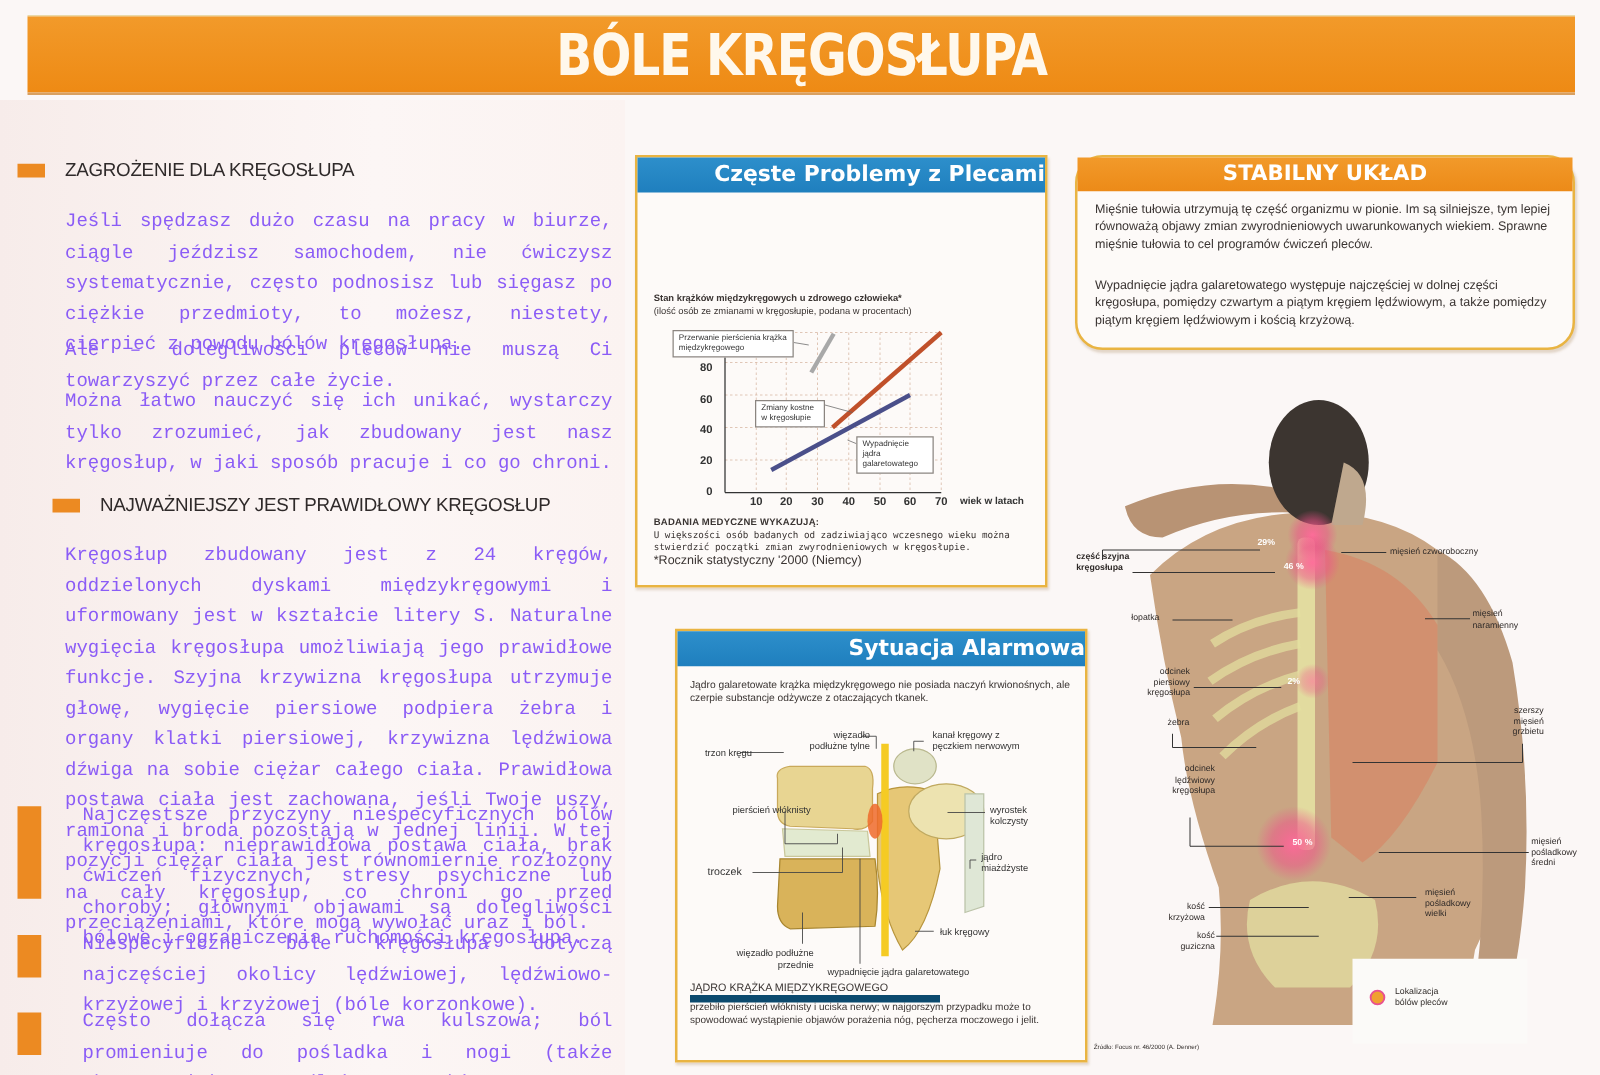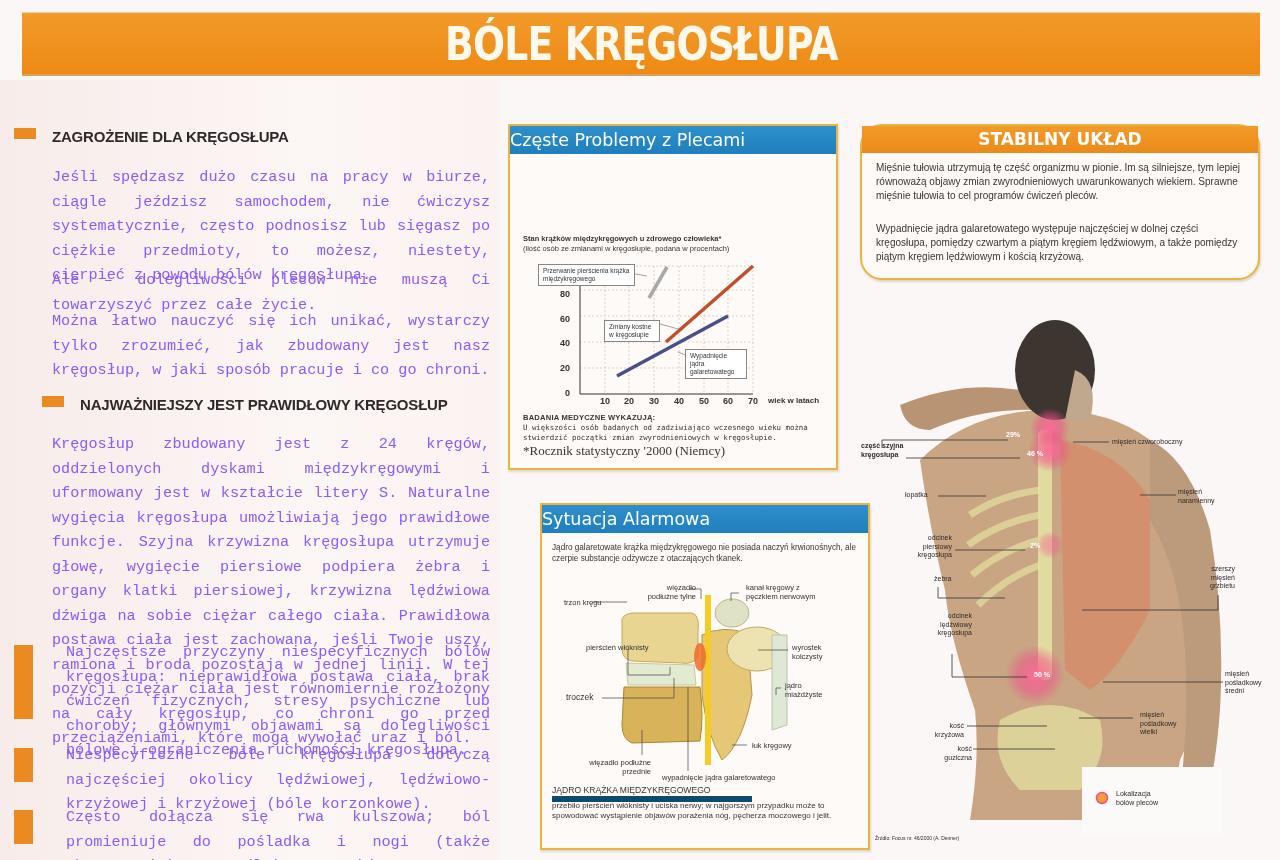--- a/index.html
+++ b/index.html
@@ -19,21 +19,21 @@
     background: linear-gradient(180deg, #f29a2a 0%, #ee8a14 100%);
     border-top: 1px solid #e9d9a8; border-bottom: 2px solid #d9a060;
     display: flex; align-items: center; justify-content: center;
   }
   .title-bar h1 {
     color: #fff8ec; font-family: "DejaVu Sans", sans-serif;
     font-size: 46px; font-weight: bold; letter-spacing: -1px;
     transform: scaleX(0.82);
   }
   .sec-head {
-    position: absolute; left: 14px; display: flex; align-items: flex-start; font-weight: bold;
+    position: absolute; left: 14px; display: flex; align-items: center;
   }
   .sec-head .mark { width: 22px; height: 11px; background: #ec8a22; margin-right: 16px; }
   .sec-head .txt {
     font-family: "Liberation Sans", sans-serif; font-size: 15px; color: #2f2a2a;
     letter-spacing: -0.2px;
   }
   .para {
     position: absolute; left: 52px; width: 438px;
     font-family: Liberation Mono, monospace;
     font-size: 15.2px; line-height: 24.5px; color: #8b5cf6;
@@ -42,22 +42,23 @@
   .bar-mark { position: absolute; left: 14px; width: 19px; background: #ec8a22; }
 
   
   .box {
     position: absolute; background: #fdfaf8;
     border: 2px solid #e9b442;
     box-shadow: 1px 2px 2px rgba(150,110,60,0.25);
   }
   .box-head-blue {
     background: linear-gradient(180deg,#2d8fcb,#1f7fbe);
-    color: #fff; font-weight: normal; text-align: left;
+    color: #fff; font-weight: bold; text-align: right;
     font-family: "DejaVu Sans", sans-serif;
+    padding-left: 35px;
   }
   .box-head-orange {
     background: linear-gradient(180deg,#f29a2a,#ec8a18);
     color: #fff; font-weight: bold; text-align: center;
     font-family: "DejaVu Sans", sans-serif;
   }
   .small-p {
     font-family: "Liberation Sans", sans-serif; color: #3a3432;
   }
   .axis-lbl { position: absolute; font-family: "Liberation Sans", sans-serif; font-size: 9px; font-weight: bold; color: #333; }
@@ -158,21 +159,21 @@
     <span class="axis-lbl" style="left:213px;top:142px;">60</span>
     <span class="axis-lbl" style="left:238px;top:142px;">70</span>
     <span class="axis-lbl" style="left:258px;top:142px;font-size:8px;">wiek w latach</span>
     <div class="callout" style="left:28px;top:10px;width:97px;">Przerwanie pierścienia krążka międzykręgowego</div>
     <div class="callout" style="left:94px;top:66px;width:56px;">Zmiany kostne w kręgosłupie</div>
     <div class="callout" style="left:175px;top:95px;width:62px;">Wypadnięcie jądra galaretowatego</div>
   </div>
 
   <p class="small-p" style="position:absolute;left:13px;top:287px;font-size:7.6px;font-weight:bold;letter-spacing:0.2px;">BADANIA MEDYCZNE WYKAZUJĄ:</p>
   <p class="small-p" style="position:absolute;left:13px;top:297px;width:310px;font-size:7.4px;line-height:9.5px;font-family:'DejaVu Sans Mono',monospace;">U większości osób badanych od zadziwiająco wczesnego wieku można stwierdzić początki zmian zwyrodnieniowych w kręgosłupie.</p>
-  <p class="small-p" style="position:absolute;left:13px;top:317px;font-size:13px;font-family:Liberation Serif, serif;">*Rocznik statystyczny '2000 (Niemcy)</p>
+  <p class="small-p" style="position:absolute;left:13px;top:317px;font-size:10px;font-family:Liberation Sans, sans-serif;">*Rocznik statystyczny '2000 (Niemcy)</p>
 </div>
 
 <div class="box" style="left:508px;top:503px;width:330px;height:347px;margin-left:32px;">
   <div class="box-head-blue" style="height:28px;font-size:17.5px;line-height:28px;">Sytuacja Alarmowa</div>
   <p class="small-p" style="position:absolute;left:10px;top:38px;width:315px;font-size:8.2px;line-height:10.5px;">Jądro galaretowate krążka międzykręgowego nie posiada naczyń krwionośnych, ale czerpie substancje odżywcze z otaczających tkanek.</p>
 
   <div style="position:absolute;left:0;top:70px;width:330px;height:205px;">
     <svg width="330" height="205">
 
       <path d="M80 48 Q78 40 90 38 L150 38 Q158 40 156 56 L156 82 Q150 90 140 88 L90 86 Q80 84 80 74 Z" fill="#e8d592" stroke="#c9a95a"></path>

